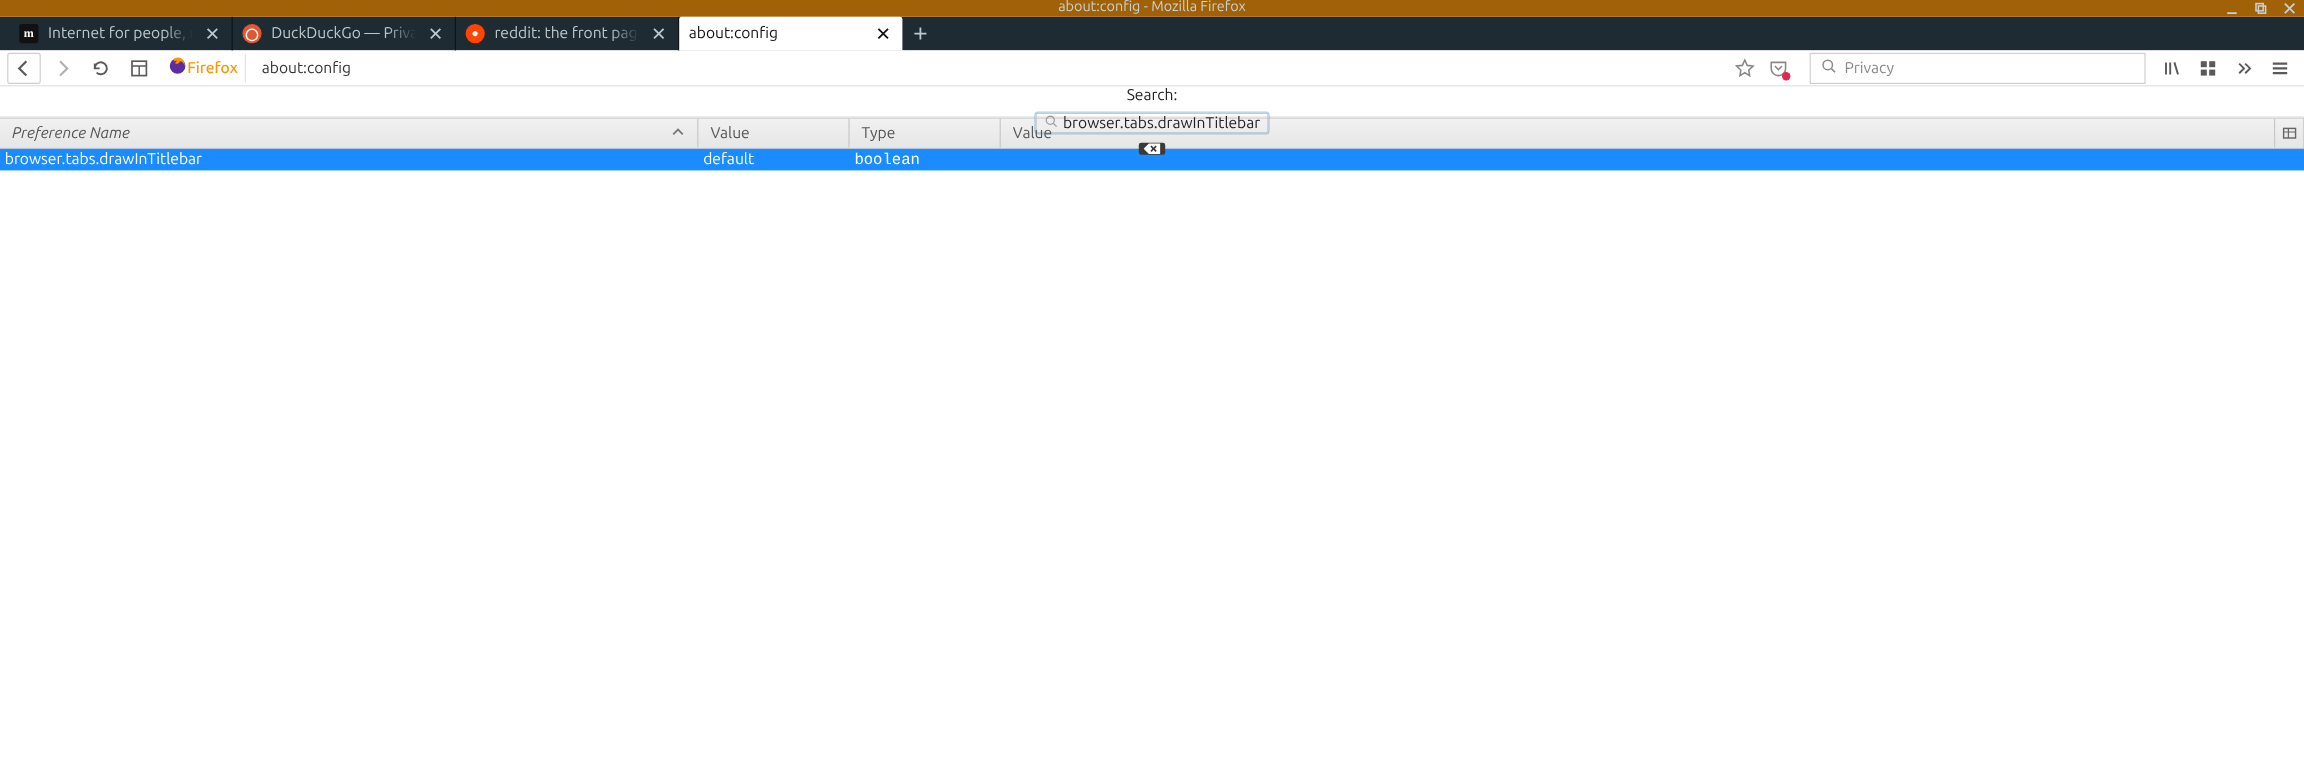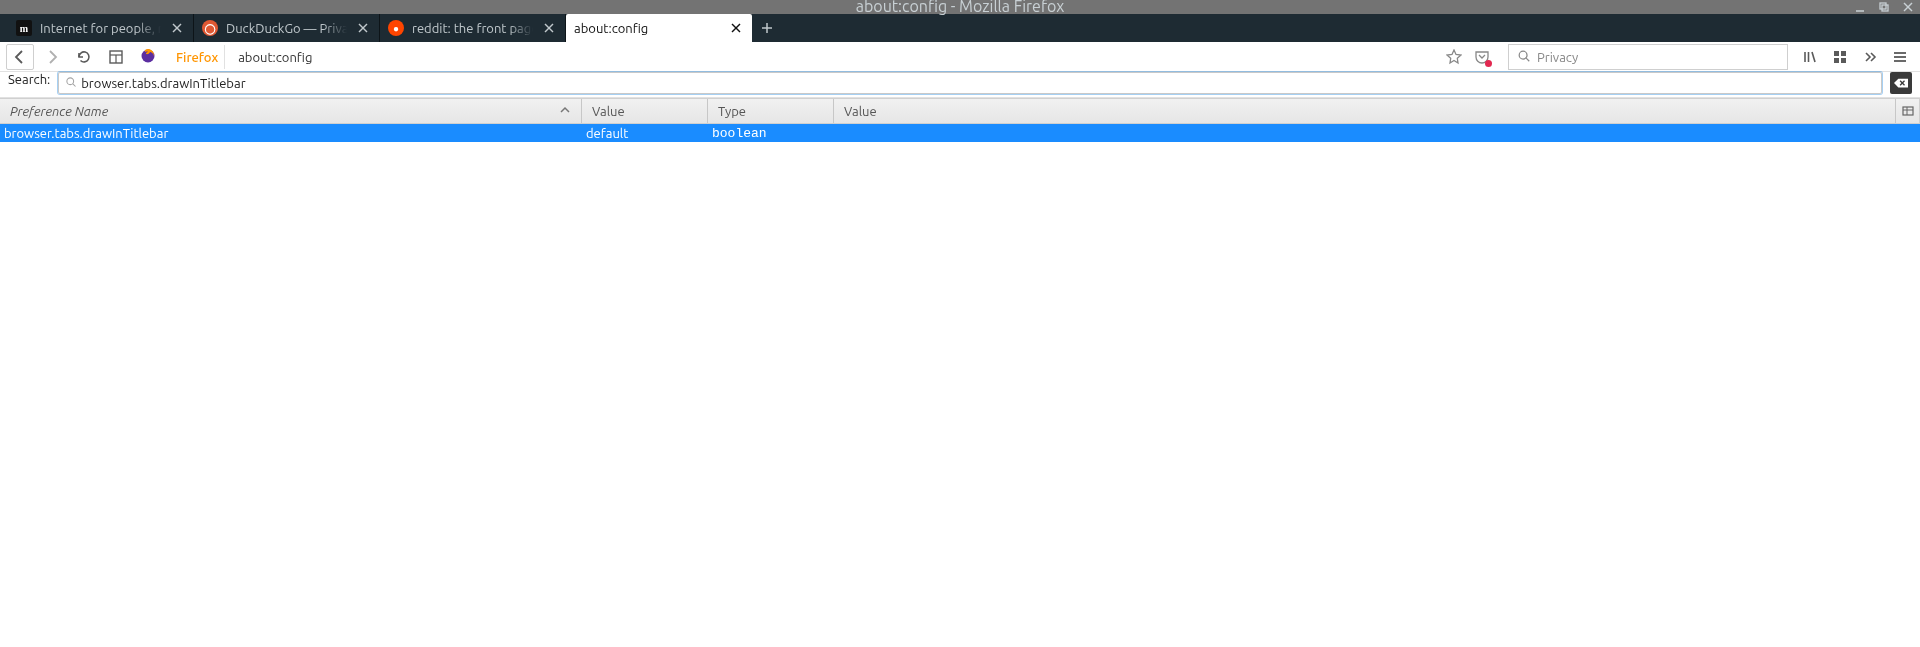--- a/index.html
+++ b/index.html
@@ -1,19 +1,19 @@
 <!DOCTYPE html>
 <html><head>
   <meta charset="utf-8">
   <style>
     * { margin:0; padding:0; box-sizing:border-box; font-family:"Segoe UI","Ubuntu","Helvetica Neue",Arial,sans-serif; }
     body { width:1920px; height:647px; background:#fff; overflow:hidden; font-size:13px; color:#333; }
 
     
-    .titlebar { height:14px; background:#737373; color:#c8d0d4; display:flex; align-items:flex-start; justify-content:center; position:relative; font-size:16px; }
+    .titlebar { height:14px; background:#a16207; color:#c8d0d4; display:flex; align-items:flex-start; justify-content:center; position:relative; font-size:12px; }
     .titlebar .title { line-height:12px; }
     .winbtns { position:absolute; right:0; top:0; height:14px; display:flex; }
     .winbtn { width:24px; height:14px; display:flex; align-items:center; justify-content:center; color:#c8d0d4; }
     .winbtn svg { width:12px; height:12px; }
 
     
     .tabstrip { height:28px; background:#1e2b33; display:flex; align-items:stretch; padding-left:8px; }
     .tab { display:flex; align-items:center; gap:8px; padding:0 8px; min-width:186px; max-width:186px; color:#c0c8cc; border-right:1px solid #0d1418; position:relative; }
     .tab.active { background:#fff; color:#111; border-right:none; border-radius:2px 2px 0 0; }
     .tab .favicon { width:16px; height:16px; display:flex; align-items:center; justify-content:center; font-size:10px; font-weight:bold; border-radius:50%; color:#fff; flex:0 0 16px; }
@@ -24,34 +24,34 @@
     .tab .close { width:16px; height:16px; display:flex; align-items:center; justify-content:center; flex:0 0 16px; }
     .tab .close svg, .newtab svg { width:12px; height:12px; }
     .newtab { width:30px; display:flex; align-items:center; justify-content:center; color:#c0c8cc; }
 
     
     .toolbar { height:30px; background:#fff; border-bottom:1px solid #e1e1e1; display:flex; align-items:center; padding:0 6px; gap:4px; }
     .tbtn { width:28px; height:26px; display:flex; align-items:center; justify-content:center; color:#5a5a5a; border-radius:2px; }
     .tbtn.framed { border:1px solid #cfcfcf; }
     .tbtn svg { width:16px; height:16px; }
     .tbtn.disabled { color:#b0b0b0; }
-    .identity { display:flex; align-items:center; gap:20px; padding:0 6px; color:#ff9500; font-weight:500; border-right:1px solid #e1e1e1; height:24px; }
+    .identity { display:flex; align-items:center; gap:0; padding:0 6px; color:#ff9500; font-weight:500; border-right:1px solid #e1e1e1; height:24px; }
     .identity svg { width:16px; height:16px; }
     .urlbox { flex:1 1 auto; display:flex; align-items:center; height:26px; padding:0 8px; gap:8px; border:1px solid transparent; }
     .urltxt { flex:1 1 auto; color:#333; }
     .trailicons { display:flex; align-items:center; gap:10px; margin-left:8px; }
     .trailicons .ic { width:18px; height:18px; color:#888; display:flex; align-items:center; justify-content:center; position:relative;}
     .trailicons .ic svg { width:16px; height:16px; }
     .pocket-dot { position:absolute; right:-1px; bottom:-1px; width:7px; height:7px; background:#e22850; border-radius:50%; }
     .searchbox { width:280px; height:26px; border:1px solid #cfcfcf; display:flex; align-items:center; padding:0 8px; gap:6px; color:#888; margin-left:4px; }
     .searchbox svg { width:14px; height:14px; }
     .rightbtns { display:flex; align-items:center; gap:2px; margin-left:4px; }
 
     
-    .searchrow { height:26px; border-bottom:1px solid #e1e1e1; display:flex; align-items:flex-start; padding:0 8px; gap:8px; }
+    .searchrow { height:26px; border-bottom:1px solid #e1e1e1; display:flex; align-items:center; padding:0 8px; gap:8px;flex-direction:column; }
     .searchrow label { white-space:nowrap; color:#222; }
     .searchrow .sfield { flex:1 1 auto; height:22px; border:1px solid #c9c9c9; border-radius:2px; display:flex; align-items:center; padding:0 6px; gap:4px; color:#666; box-shadow:0 0 0 1px rgba(0,120,220,0.35); }
     .searchrow .sfield svg { width:12px; height:12px; opacity:0.6; }
     .searchrow .sfield .sval { color:#222; }
     .searchrow .clearbtn { width:22px; height:22px; background:#3a3a3a; border-radius:2px; display:flex; align-items:center; justify-content:center; color:#fff;}
     .searchrow .clearbtn svg { width:14px; height:10px; }
 
     
     .gridhdr { height:26px; background:linear-gradient(#f1f1f1,#e6e6e6); display:flex; align-items:center; font-size:13px; color:#555; border:1px solid #d0d0d0; border-left:none; }
     .gridhdr .col { padding-left:10px; height:100%; display:flex; align-items:center; border-right:1px solid #c7c7c7; }

